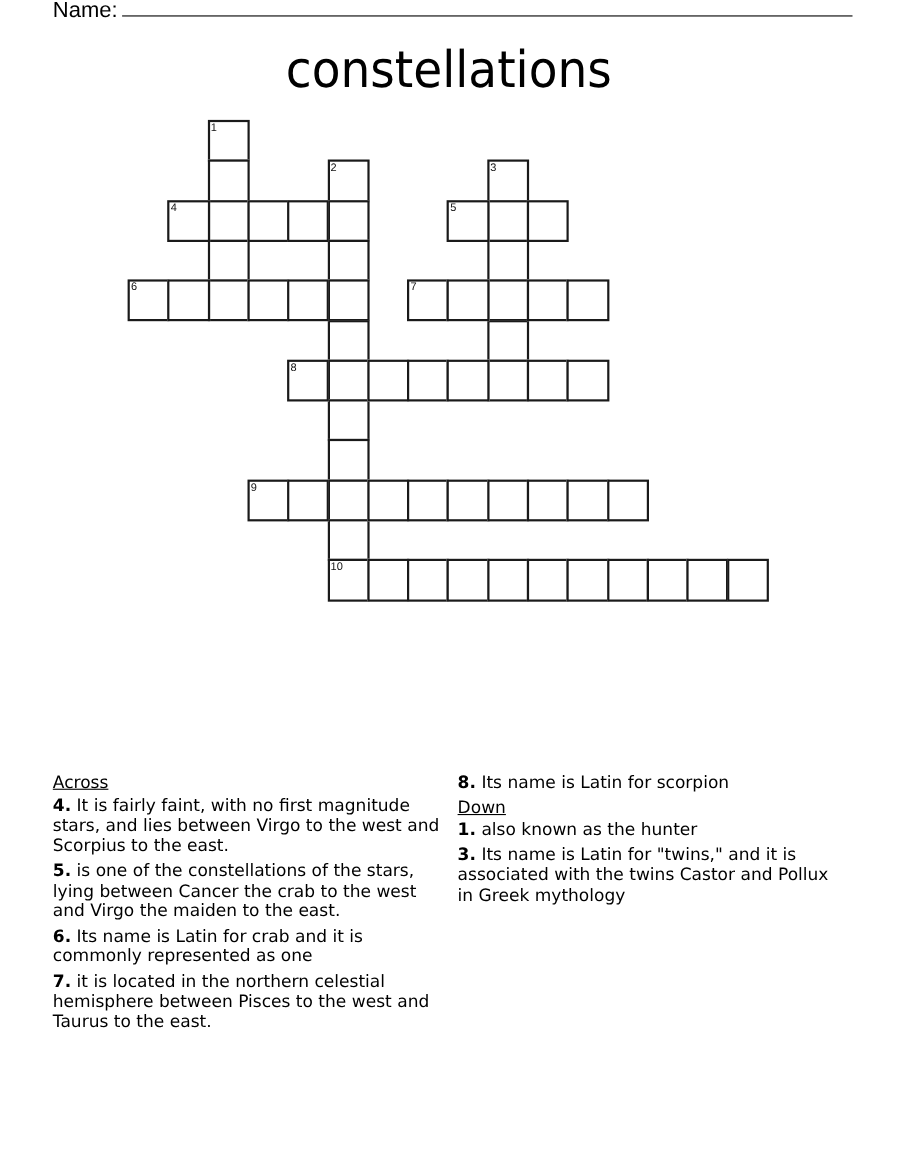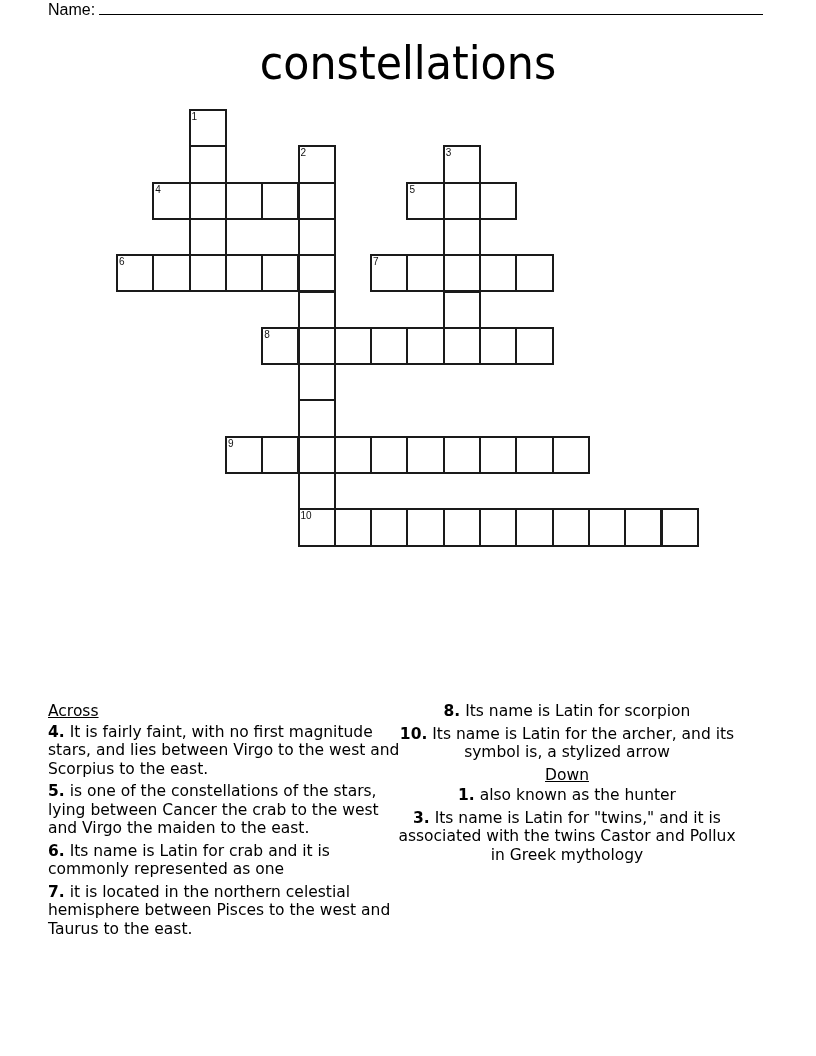--- a/index.html
+++ b/index.html
@@ -1,25 +1,25 @@
 <!DOCTYPE html>
 <html><head>
 <meta charset="utf-8">
 <style>
   html, body { margin: 0; padding: 0; background: #ffffff; }
   body { width: 816px; height: 1056px; position: relative; overflow: hidden; color: #000; }
-  .name-line { position: absolute; left: 48px; top: 0px; font-family: "Liberation Sans", sans-serif; font-size: 16px; line-height: 18px; }
+  .name-line { position: absolute; left: 48px; top: 0px; font-family: "Liberation Sans", sans-serif; font-size: 20px; line-height: 18px; }
   .name-line .blank { display: inline-block; width: 664px; border-bottom: 1px solid #000; height: 14px; vertical-align: baseline; margin-left: 4px; }
   .title { position: absolute; left: 0; width: 816px; top: 32px; text-align: center; font-family: "DejaVu Sans", sans-serif; font-size: 46px; line-height: 62px; font-weight: normal; letter-spacing: 0px; transform: scaleX(0.93); }
   .grid { position: absolute; left: 0; top: 0; width: 816px; height: 560px; }
   .cell { position: absolute; width: 36.3px; height: 36.3px; box-sizing: border-box; border: 2px solid #1a1a1a; background: #fff; margin-left: -1px; margin-top: -1px; width: 38.3px; height: 38.3px; }
   .cell .num { position: absolute; left: 1px; top: 0px; font-family: "Liberation Sans", sans-serif; font-size: 10px; line-height: 11px; color: #111; }
   .clues { position: absolute; top: 702px; font-family: "DejaVu Sans", sans-serif; font-size: 15.5px; line-height: 18.5px; }
   .clues.left { left: 48px; width: 352px; }
-  .clues.right { left: 392px; width: 350px; text-align: center; }
+  .clues.right { left: 416px; width: 350px; }
   .clue-head { font-weight: normal; text-decoration: underline; margin-bottom: 2px; }
   .clue { margin-bottom: 4px; }
   .clue b { font-weight: bold; }
 </style>
 </head>
 <body>
 
 <div class="name-line">
   <span>Name:</span><span class="blank"></span>
 </div>
@@ -112,17 +112,16 @@
 <div class="clues left">
   <div class="clue-head">Across</div>
   <div class="clue"><b>4.</b> <span>It is fairly faint, with no first magnitude stars, and lies between Virgo to the west and Scorpius to the east.</span></div>
   <div class="clue"><b>5.</b> <span>is one of the constellations of the stars, lying between Cancer the crab to the west and Virgo the maiden to the east.</span></div>
   <div class="clue"><b>6.</b> <span>Its name is Latin for crab and it is commonly represented as one</span></div>
   <div class="clue"><b>7.</b> <span>it is located in the northern celestial hemisphere between Pisces to the west and Taurus to the east.</span></div>
 </div>
 
 <div class="clues right">
   <div class="clue"><b>8.</b> <span>Its name is Latin for scorpion</span></div>
-  <div class="clue"><b>10.</b> <span>Its name is Latin for the archer, and its symbol is, a stylized arrow</span></div>
   <div class="clue-head">Down</div>
   <div class="clue"><b>1.</b> <span>also known as the hunter</span></div>
   <div class="clue"><b>3.</b> <span>Its name is Latin for "twins," and it is associated with the twins Castor and Pollux in Greek mythology</span></div>
 </div>
 
 </body></html>

